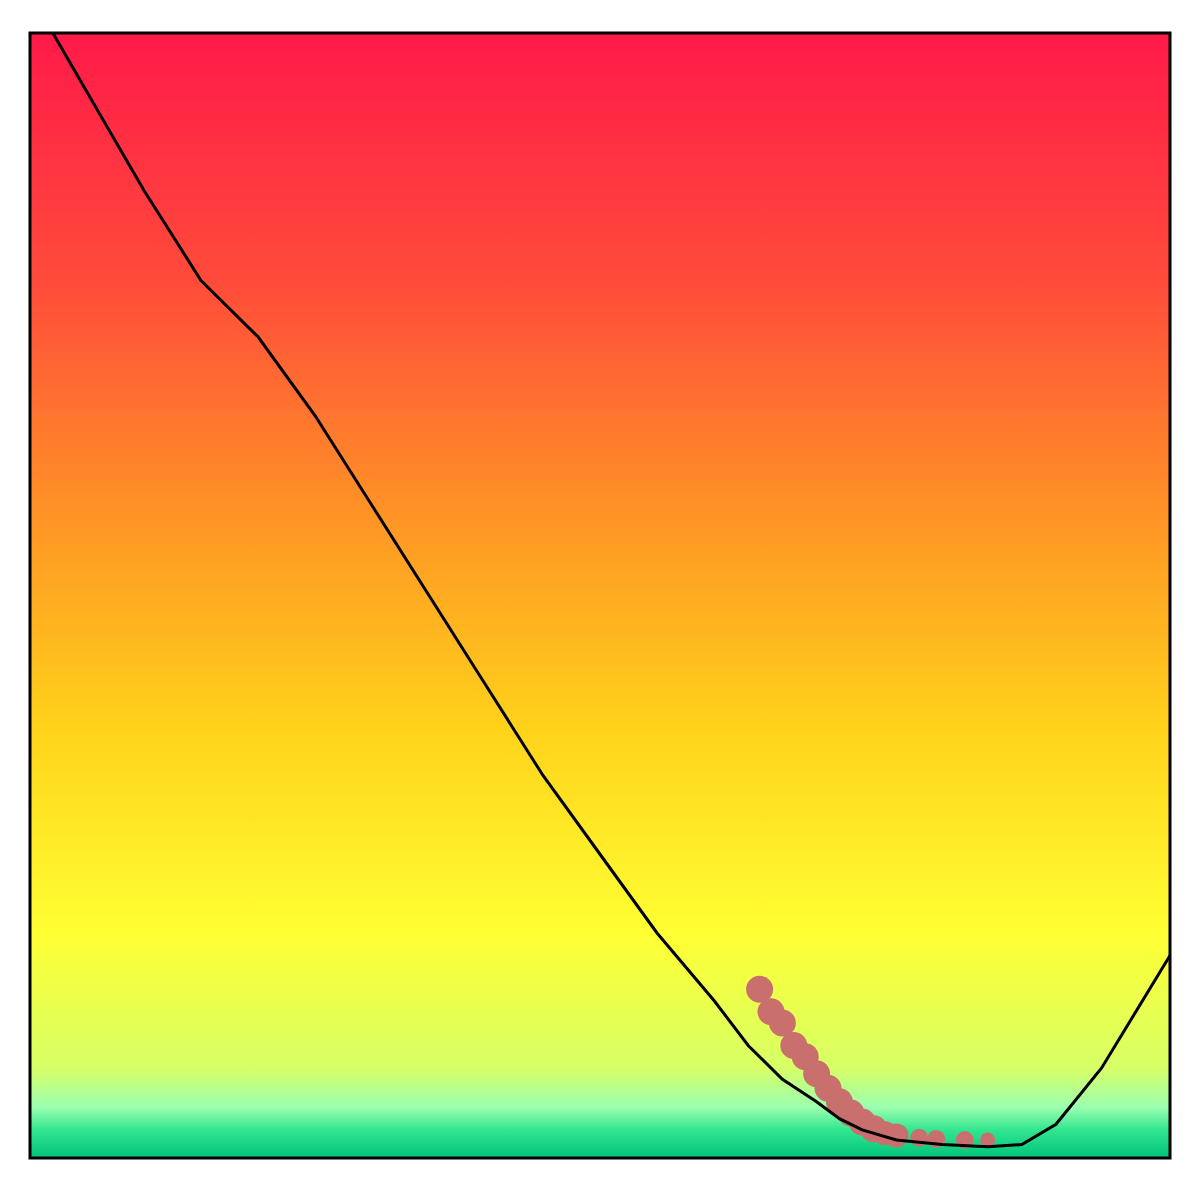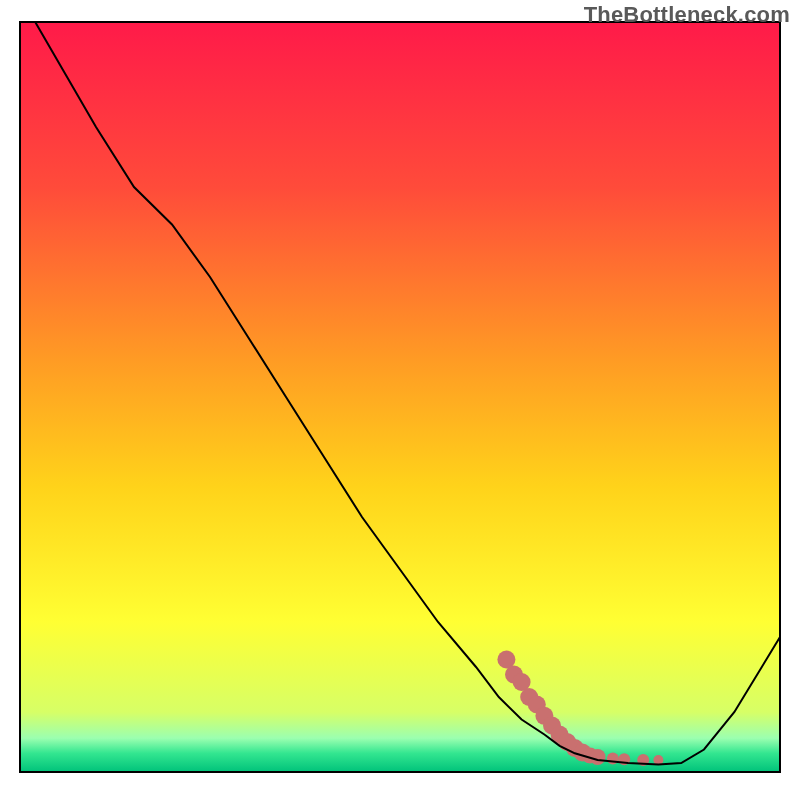--- a/index.html
+++ b/index.html
@@ -31,21 +31,20 @@
     position: absolute;
     top: 0;
     left: 0;
     display: block;
   }
 </style>
 </head>
 <body>
 
 <div class="stage">
-  <div class="watermark">TheBottleneck.com</div>
   <svg class="chart" width="800" height="800" viewBox="0 0 800 800">
     <defs>
       <linearGradient id="bg-grad" x1="0" y1="0" x2="0" y2="1">
           <stop offset="0.00%" stop-color="#ff1a49"></stop>
           <stop offset="22.00%" stop-color="#ff4b3a"></stop>
           <stop offset="45.00%" stop-color="#ff9b24"></stop>
           <stop offset="62.00%" stop-color="#ffd31a"></stop>
           <stop offset="80.00%" stop-color="#ffff33"></stop>
           <stop offset="92.00%" stop-color="#d7ff66"></stop>
           <stop offset="95.50%" stop-color="#9bffb0"></stop>

